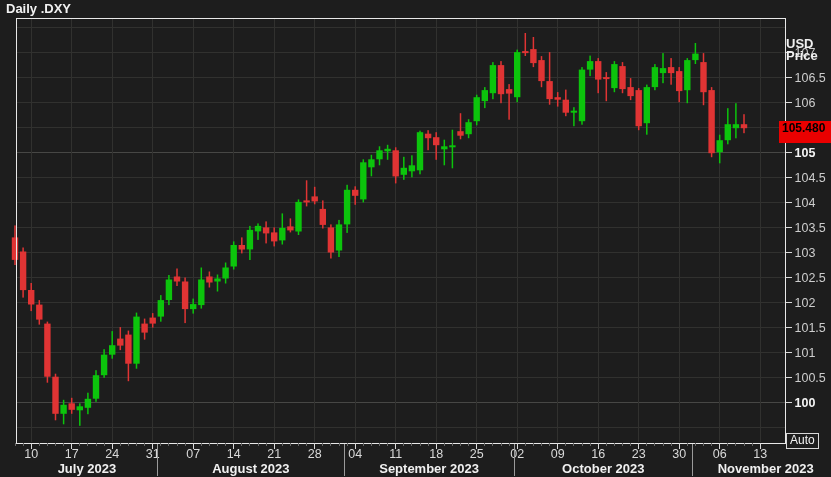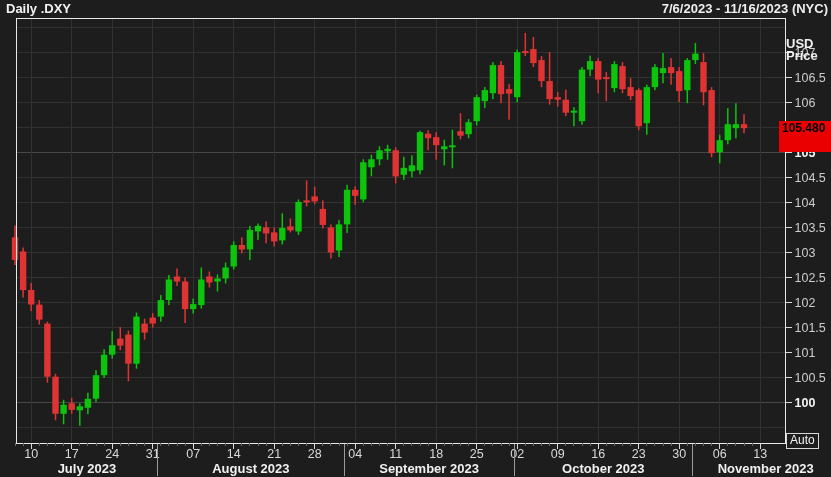--- a/index.html
+++ b/index.html
@@ -10,21 +10,21 @@
     -webkit-font-smoothing:antialiased;
   }
   #chartwrap{position:absolute;left:8px;top:0;width:831px;height:477px;}
   .hdr{position:absolute;top:1px;font-size:13px;font-weight:bold;color:#f2f2f2;white-space:nowrap;}
   #title{left:6px;}
   #daterange{right:3px;font-weight:bold;color:#efefef;}
   .unit{position:absolute;left:786px;font-size:13px;font-weight:bold;color:#f0f0f0;}
   #unit1{top:20px;margin-top:28px;}
   #unit2{top:36px;}
   #lastprice{
-    position:absolute;left:779px;top:121px;width:52px;height:31px;
+    position:absolute;left:779px;top:121px;width:52px;height:22px;
     color:#000;font-size:12px;font-weight:bold;line-height:14px;padding-left:3px;
     box-sizing:border-box;white-space:nowrap;
   }
   #autobtn{
     position:absolute;left:786px;top:433px;height:14px;line-height:13px;
     padding:0 3px;border:1px solid #d8d8d8;color:#f2f2f2;font-size:12px;
     font-weight:normal;background:#1d1d1d;cursor:pointer;
   }
 </style>
 </head>
@@ -593,18 +593,17 @@
           <line x1="336.1" y1="444" x2="336.1" y2="476" stroke="#9a9a9a" stroke-width="1" shape-rendering="crispEdges"></line>
           <text x="421.1" y="473" text-anchor="middle" font-size="13" font-weight="bold" font-family="Liberation Sans, sans-serif" fill="#f0f0f0">September 2023</text>
           <line x1="506.2" y1="444" x2="506.2" y2="476" stroke="#9a9a9a" stroke-width="1" shape-rendering="crispEdges"></line>
           <text x="595.3" y="473" text-anchor="middle" font-size="13" font-weight="bold" font-family="Liberation Sans, sans-serif" fill="#f0f0f0">October 2023</text>
           <line x1="684.4" y1="444" x2="684.4" y2="476" stroke="#9a9a9a" stroke-width="1" shape-rendering="crispEdges"></line>
           <text x="757.7" y="473" text-anchor="middle" font-size="13" font-weight="bold" font-family="Liberation Sans, sans-serif" fill="#f0f0f0">November 2023</text>
         </g>
       </svg>
     </div>
   <div id="title" class="hdr">Daily .DXY</div>
-  <div id="daterange" class="hdr">7/6/2023 - 11/16/2023 (NYC)</div>
   <div id="unit1" class="unit">Price</div>
   <div id="unit2" class="unit">USD</div>
   <div id="lastprice" style="top: 121px; background: rgb(234, 0, 0);">105.480</div>
   <div id="autobtn">Auto</div>
 </div>
 
 </body></html>

